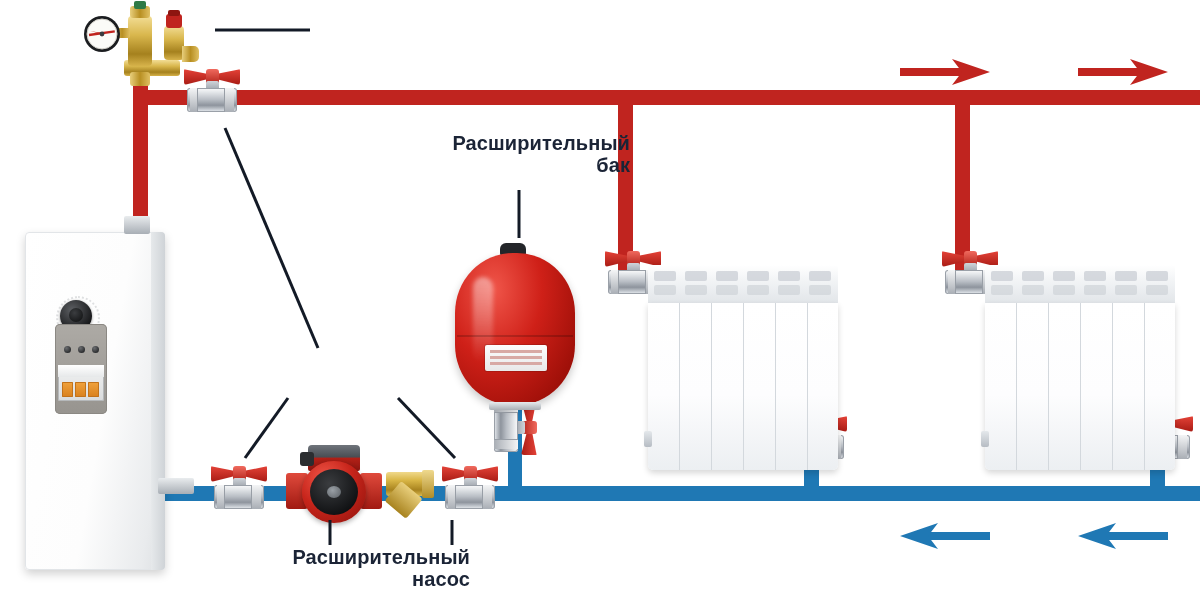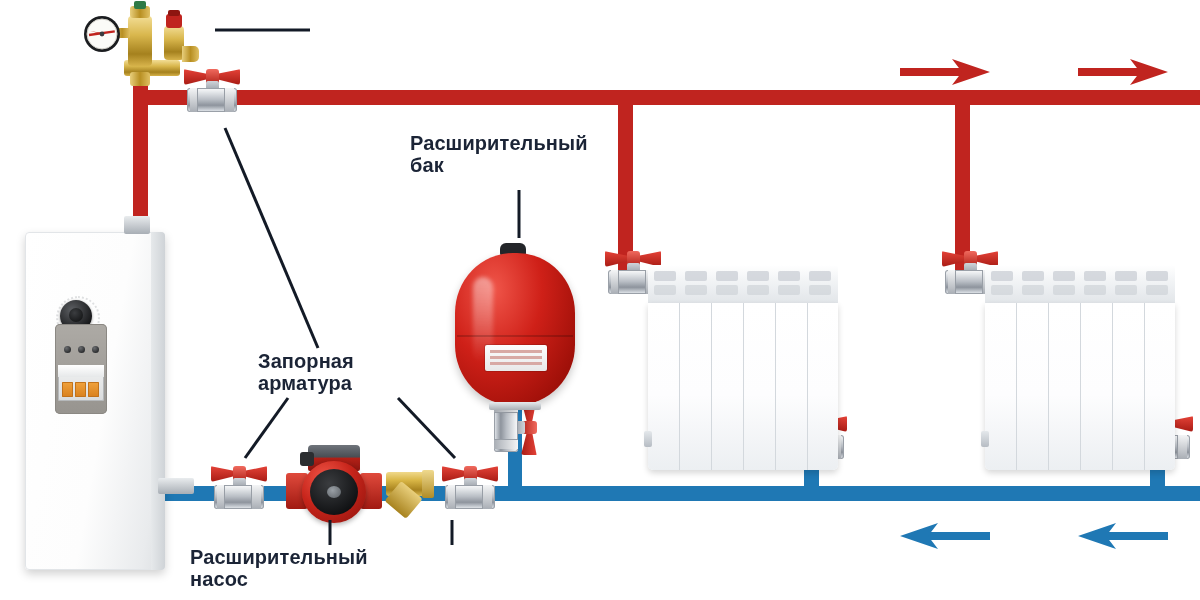--- a/index.html
+++ b/index.html
@@ -1,20 +1,20 @@
 <!DOCTYPE html>
 <html><head>
 <meta charset="utf-8">
 <style>
   html,body{margin:0;padding:0;background:#ffffff;}
   body{font-family:"Liberation Sans",sans-serif;}
   #stage{position:relative;width:1200px;height:600px;background:#ffffff;overflow:hidden;}
 
   .pipe{position:absolute;}
-  .label{position:absolute;font-weight:bold;color:#1b2436;text-align:left;line-height:1.12;letter-spacing:.1px;white-space:pre-line;}
+  .label{position:absolute;font-weight:bold;color:#1b2436;text-align:right;line-height:1.12;letter-spacing:.1px;white-space:pre-line;}
 
   
   .valve{position:absolute;width:58px;height:46px;}
   .valve .body{position:absolute;left:4px;top:20px;width:50px;height:24px;border-radius:3px;
     background:linear-gradient(180deg,#fbfbfc 0%,#e3e6e9 18%,#b9bec5 48%,#8e949d 72%,#cfd4da 92%,#eef0f2 100%);
     box-shadow:inset 0 0 0 1px #9aa0a8;}
   .valve .body:before{content:"";position:absolute;left:3px;top:0;width:7px;height:24px;
     background:linear-gradient(180deg,#f4f5f6,#a9aeb5);border-right:1px solid #989ea6;}
   .valve .body:after{content:"";position:absolute;right:3px;top:0;width:9px;height:24px;
     background:linear-gradient(180deg,#f4f5f6,#a9aeb5);border-left:1px solid #989ea6;}
@@ -374,20 +374,18 @@
       <line x1="455" y1="458" x2="398" y2="398"></line>
       <line x1="330" y1="545" x2="330" y2="520"></line>
       <line x1="452" y1="545" x2="452" y2="520"></line>
     </g>
   </svg>
 
 
   <div class="label" style="left:410px;top:132px;width:220px;font-size:20px;">Расширительный
 бак</div>
 
-  <div class="label" style="left:258px;top:350px;width:200px;font-size:20px;">Запорная
-арматура</div>
 
   <div class="label" style="left:190px;top:546px;width:280px;font-size:20px;">Расширительный
 насос</div>
 
 
 </div>
 
 </body></html>

